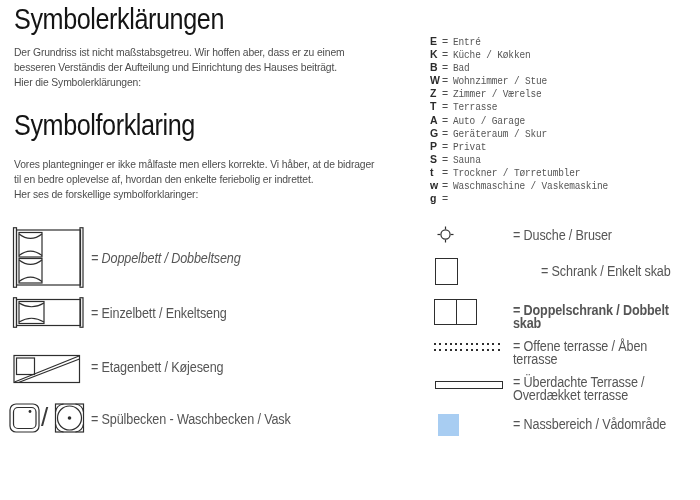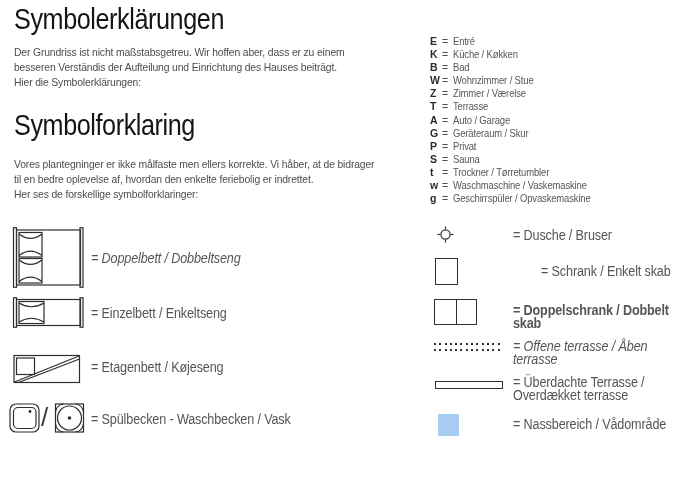--- a/index.html
+++ b/index.html
@@ -13,21 +13,21 @@
   h1.title{
     margin:0;font-size:30px;line-height:33px;font-weight:500;color:#141414;
     transform:scaleX(0.84);transform-origin:0 0;white-space:nowrap;letter-spacing:-0.5px;
   }
   .body-text{font-size:11.5px;line-height:15px;color:#4d4d4d;width:460px;text-decoration:underline;}
   .sym-label{font-size:14px;line-height:13px;color:#555;white-space:nowrap;}
   .codes{display:block;}
   .code-row{display:flex;height:13.1px;font-size:10.5px;line-height:13.1px;align-items:baseline;}
   .code-letter{width:12px;font-weight:700;color:#2b2b2b;}
   .code-eq{width:11px;color:#4d4d4d;}
-  .code-label{color:#555;white-space:nowrap;}
+  .code-label{color:#555;white-space:nowrap;font-family:Liberation Mono, monospace;}
   svg.lineart{display:block;}
   svg.lineart *{stroke:#2e2e2e;fill:none;stroke-width:1.2;}
   svg.lineart .fill{fill:#2e2e2e;stroke:none;}
   .slash{font-size:26px;line-height:30px;color:#3a3a3a;font-weight:400;}
   .cabinet-box{width:21px;height:25px;border:1.4px solid #2e2e2e;background:#fff;}
   .cabinet-double{position:relative;width:41px;height:24px;border:1.4px solid #2e2e2e;background:#fff;}
   .cabinet-double .divider{position:absolute;left:50%;top:0;bottom:0;width:0;border-left:1.3px solid #2e2e2e;}
   .dotted-terrace{width:68px;height:9px;}
   .dotted-terrace .dotrow{height:2px;background:repeating-linear-gradient(90deg,#2e2e2e 0 2px,transparent 2px 5.3px);}
   .dotted-terrace .dotrow:first-child{margin-bottom:3.5px;}
@@ -115,21 +115,20 @@
         <span class="code-label"><span class="cond">Trockner / Tørretumbler</span></span>
       </div>
     <div class="code-row">
         <span class="code-letter">w</span>
         <span class="code-eq">=</span>
         <span class="code-label"><span class="cond">Waschmaschine / Vaskemaskine</span></span>
       </div>
     <div class="code-row">
         <span class="code-letter">g</span>
         <span class="code-eq">=</span>
-        <span class="code-label"><span class="cond">Geschirrspüler / Opvaskemaskine</span></span>
       </div>
   </div>
 
   <div class="abs" style="left:12px;top:227px;">
     <svg class="lineart" width="73" height="61" viewBox="0 0 73 61">
       <rect x="1.5" y="0.75" width="3" height="59.5"></rect>
       <rect x="68" y="0.75" width="3" height="59.5"></rect>
       <rect x="4.5" y="3" width="64" height="55"></rect>
       <rect x="7" y="5.5" width="23" height="24.5"></rect>
       <path d="M7,7 Q18.5,15.8 30,7"></path>
@@ -207,21 +206,21 @@
 
   <div class="abs cabinet-double" style="left:434px;top:299px;">
       <div class="divider"></div>
     </div>
   <div class="abs sym-label" style="left:513px;top:304px;font-weight:bold;"><span class="cond">= Doppelschrank / Dobbelt skab</span></div>
 
   <div class="abs dotted-terrace" style="left:434px;top:343px;">
     <div class="dotrow"></div>
     <div class="dotrow"></div>
   </div>
-  <div class="abs sym-label" style="left:513px;top:340px;font-style:italic;"><span class="cond">= Offene terrasse / Åben terrasse</span></div>
+  <div class="abs sym-label" style="left:513px;top:340px;"><span class="cond">= Offene terrasse / Åben terrasse</span></div>
 
   <div class="abs covered-terrace" style="left:435px;top:381px;"></div>
   <div class="abs sym-label" style="left:513px;top:376px;"><span class="cond">= Überdachte Terrasse / Overdækket terrasse</span></div>
 
   <div class="abs wet-square" style="left:438px;top:414px;"></div>
   <div class="abs sym-label" style="left:513px;top:418px;text-align:right;"><span class="cond">= Nassbereich / Vådområde</span></div>
 
   <div class="abs spa-square" style="left:438px;top:448px;"></div>
   <div class="abs sym-label" style="left:513px;top:452px;"><span class="cond">= Spa, pool</span></div>
 

